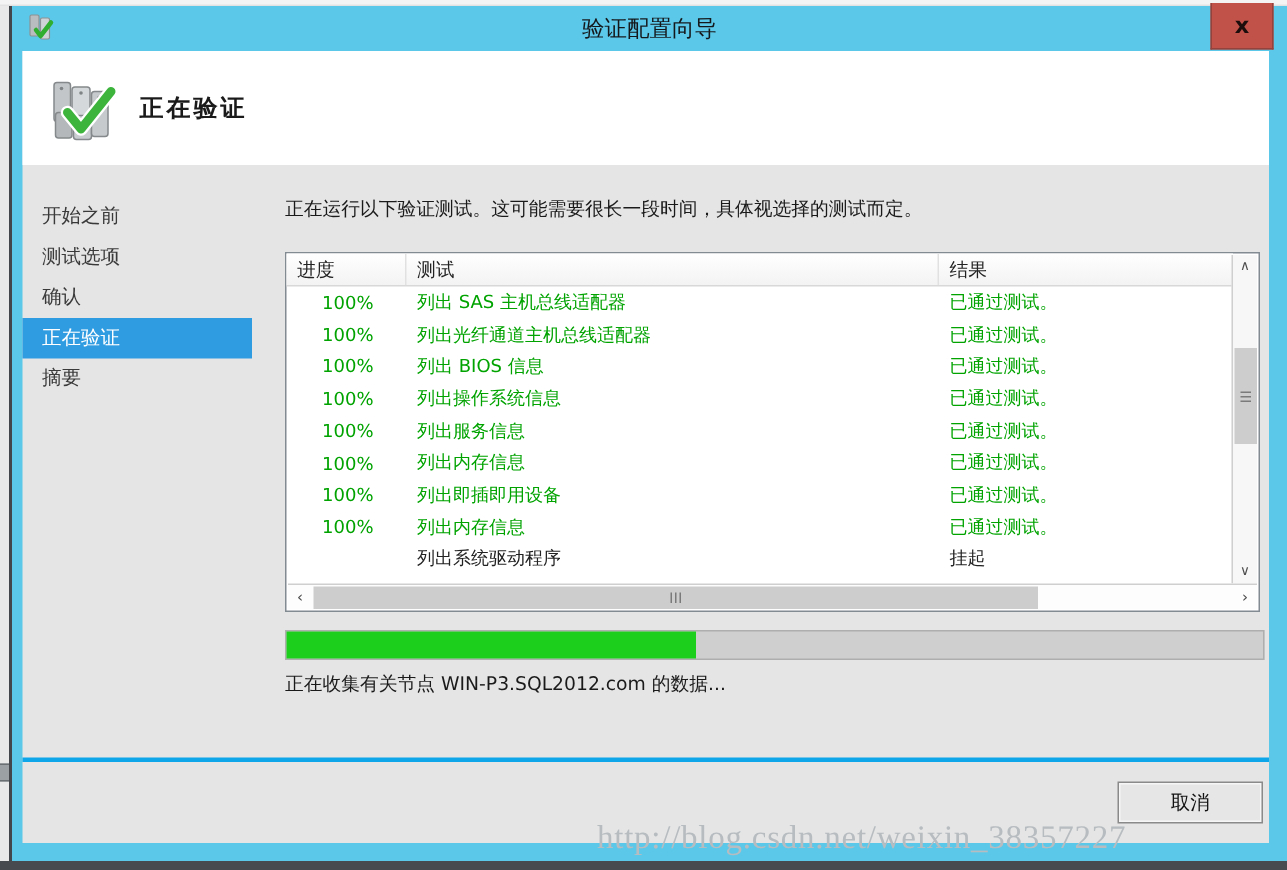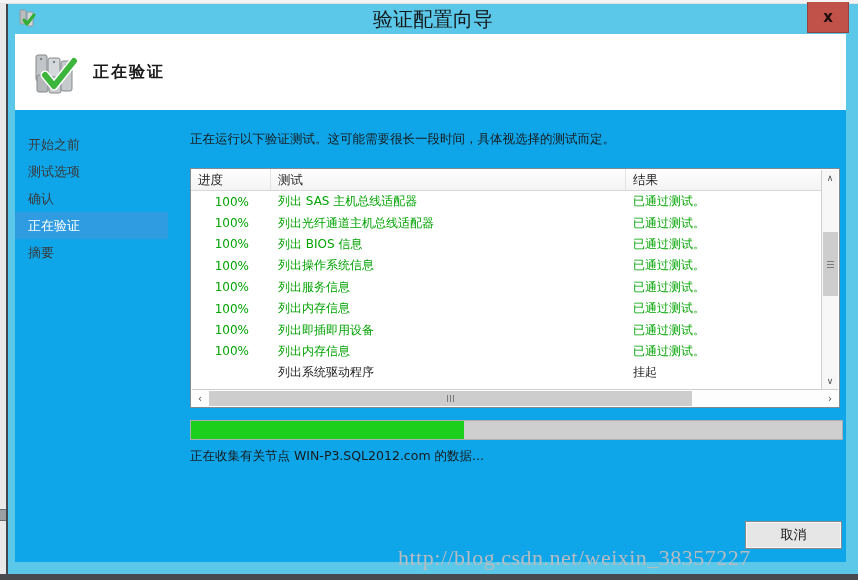--- a/index.html
+++ b/index.html
@@ -12,25 +12,25 @@
 
   
   .desktop-top-strip { position:absolute; left:0; top:0; width:858px; height:4px; background:#f4f4f4; border-bottom:1px solid #e3e3e3; }
   .left-sliver { position:absolute; left:0; top:4px; width:8px; height:570px; background:#e9e9e9; border-right:2px solid #43474b; }
   .left-sliver .sliver-mark { position:absolute; left:0; top:505px; width:6px; height:12px; background:#9aa0a4; border-top:1px solid #6a6f73; border-bottom:1px solid #6a6f73; }
   .bottom-strip { position:absolute; left:0; top:574px; width:858px; height:6px; background:#474b4f; }
 
   
   .dialog { position:absolute; left:8px; top:4px; width:850px; height:570px; background:var(--titlebar,#5bc8e9); }
   .titlebar { position:relative; height:30px; display:flex; align-items:center; }
-  .titlebar-title { position:absolute; left:0; right:0; text-align:center; font-size:20px; color:#15181a; }
+  .titlebar-title { position:absolute; left:0; right:0; text-align:center; font-size:15px; color:#15181a; }
   .titlebar-icon { position:absolute; left:11px; top:5px; width:18px; height:20px; }
   .close-btn { position:absolute; right:9px; top:-2px; width:42px; height:31px; background:var(--close,#c0524a); border:1px solid #94423b; border-top:none; color:#1b0d0b; font-weight:bold; font-size:15px; display:flex; align-items:center; justify-content:center; cursor:default; }
 
-  .dialog-inner { margin:0 12px 12px 7px; height:528px; background:#0ea5e9; }
+  .dialog-inner { margin:0 12px 12px 7px; height:528px; background:#e5e5e5; }
 
   
   .header-band { height:76px; background:#ffffff; display:flex; align-items:center; }
   .header-icon { margin-left:18px; width:46px; height:46px; }
   .header-title { margin-left:14px; font-size:16px; font-weight:bold; color:#1a1a1a; letter-spacing:2px; }
 
   
   .main { position:relative; height:395px; }
   .sidebar { position:absolute; left:0; top:21px; width:153px; }
   .sidebar-item { height:27px; line-height:27px; padding-left:13px; font-size:13px; color:#3a3a3a; cursor:default; }

